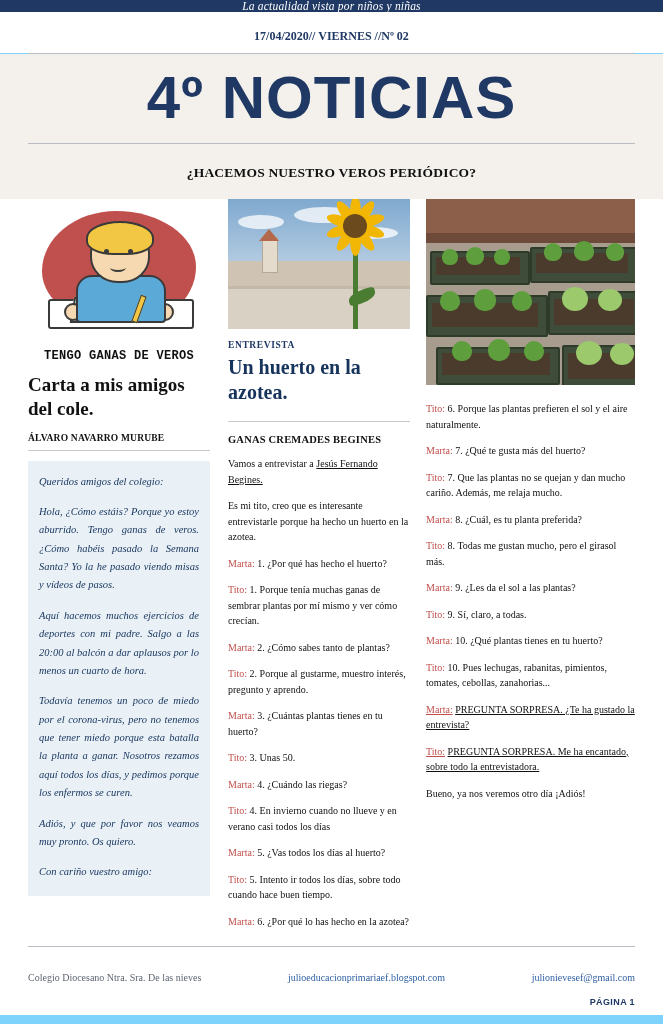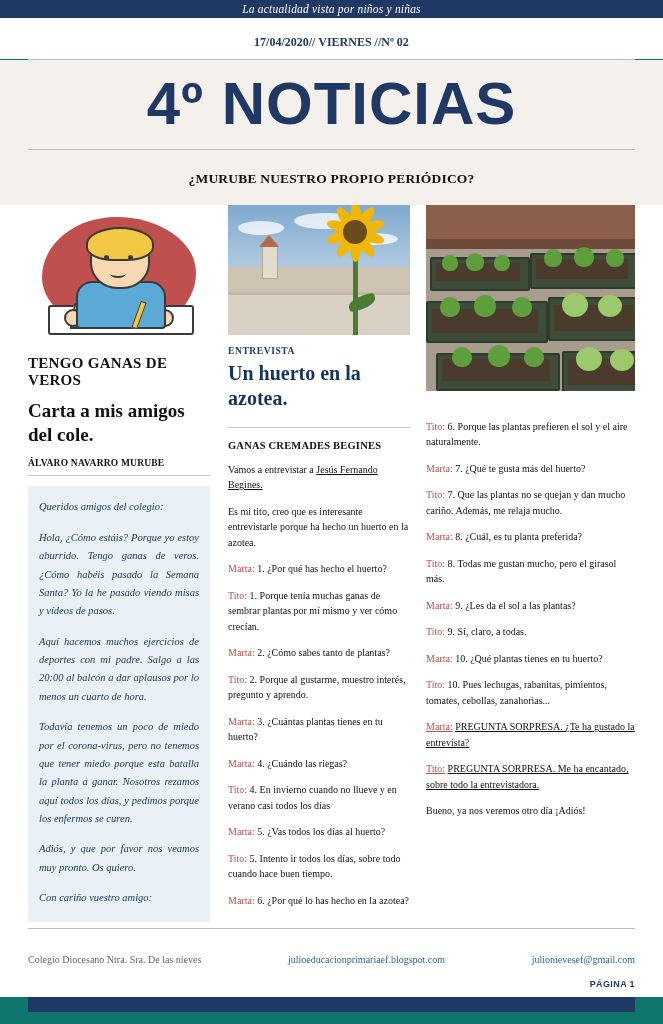--- a/index.html
+++ b/index.html
@@ -12,21 +12,21 @@
     background: #ffffff;
     font-family: "Liberation Serif", serif;
     color: #1b1b1b;
     overflow: hidden;
     position: relative;
   }
   .page {
     width: 663px;
     height: 1024px;
     position: relative;
-    background: #0f766e;
+    background: #7dd3fc;
     display: flex;
     flex-direction: column;
   }
 
   
   .top-banner {
     background: #1f3864;
     color: #ffffff;
     height: 30px;
     display: flex;
@@ -107,24 +107,24 @@
 
   
   .illus-box {
     width: 182px;
     height: 140px;
     background: #ffffff;
     position: relative;
     overflow: hidden;
   }
   .illus-caption {
-    text-align: left;
-    font-family: Liberation Serif, serif;
-    font-weight: bold;
-    font-size: 15px;
+    text-align: center;
+    font-family: Liberation Mono, monospace;
+    font-weight: bold;
+    font-size: 12px;
     letter-spacing: .3px;
     padding: 10px 0 10px 0;
     color: #111;
   }
   .headline-left {
     font-family: "Liberation Serif", serif;
     font-weight: bold;
     font-size: 19px;
     line-height: 1.25;
     color: #111;
@@ -209,21 +209,21 @@
   .underline { text-decoration: underline; }
 
   
   .photo-right {
     width: 100%;
     height: 186px;
     overflow: hidden;
     position: relative;
     background: #6f7d55;
   }
-  .right-qa-wrap { margin-top: 28px; }
+  .right-qa-wrap { margin-top: 16px; }
 
   
   .footer {
     padding: 6px 28px 0 28px;
     background: #ffffff;
   }
   .footer-rule {
     border-top: 1px solid #b9bcc4;
     margin-bottom: 9px;
   }
@@ -381,21 +381,21 @@
     <span>La actualidad vista por niños y niñas</span>
   </div>
 
   <div class="date-line">17/04/2020// VIERNES //Nº 02</div>
   <div class="rule-thin"></div>
 
   <div class="masthead">
     <h1 class="masthead-title">4º NOTICIAS</h1>
     <div class="masthead-rule"></div>
   </div>
-  <div class="subhead">¿MURUBE NUESTRO PROPIO PERIÓDICO?</div>
+  <div class="subhead">¿HACEMOS NUESTRO VEROS PERIÓDICO?</div>
 
   <div class="content">
 
     <div class="col col-left">
       <div class="illus-box">
         <div class="ill-bg"></div>
         <div class="ill-blob"></div>
         <div class="ill-desk"></div>
         <div class="ill-paper"></div>
         <div class="ill-line" style="top:116px; width:46px;"></div>
@@ -460,20 +460,21 @@
       <div class="interview-name">GANAS CREMADES BEGINES</div>
 
       <p class="qa"><span>Vamos a entrevistar a </span><span class="underline">Jesús Fernando Begines.</span></p>
       <p class="qa">Es mi tito, creo que es interesante entrevistarle porque ha hecho un huerto en la azotea.</p>
 
       <p class="qa"><span class="spk-marta">Marta:</span> <span>1. ¿Por qué has hecho el huerto?</span></p>
       <p class="qa"><span class="spk-tito">Tito:</span> <span>1. Porque tenía muchas ganas de sembrar plantas por mí mismo y ver cómo crecían.</span></p>
       <p class="qa"><span class="spk-marta">Marta:</span> <span>2. ¿Cómo sabes tanto de plantas?</span></p>
       <p class="qa"><span class="spk-tito">Tito:</span> <span>2. Porque al gustarme, muestro interés, pregunto y aprendo.</span></p>
       <p class="qa"><span class="spk-marta">Marta:</span> <span>3. ¿Cuántas plantas tienes en tu huerto?</span></p>
+      <p class="qa"><span class="spk-tito">Tito:</span> <span>3. Unas 50.</span></p>
       <p class="qa"><span class="spk-marta">Marta:</span> <span>4. ¿Cuándo las riegas?</span></p>
       <p class="qa"><span class="spk-tito">Tito:</span> <span>4. En invierno cuando no llueve y en verano casi todos los días</span></p>
       <p class="qa"><span class="spk-marta">Marta:</span> <span>5. ¿Vas todos los días al huerto?</span></p>
       <p class="qa"><span class="spk-tito">Tito:</span> <span>5. Intento ir todos los días, sobre todo cuando hace buen tiempo.</span></p>
       <p class="qa"><span class="spk-marta">Marta:</span> <span>6. ¿Por qué lo has hecho en la azotea?</span></p>
     </div>
 
     <div class="col col-right">
       <div class="photo-right">
         <div class="p2-bg"></div>

